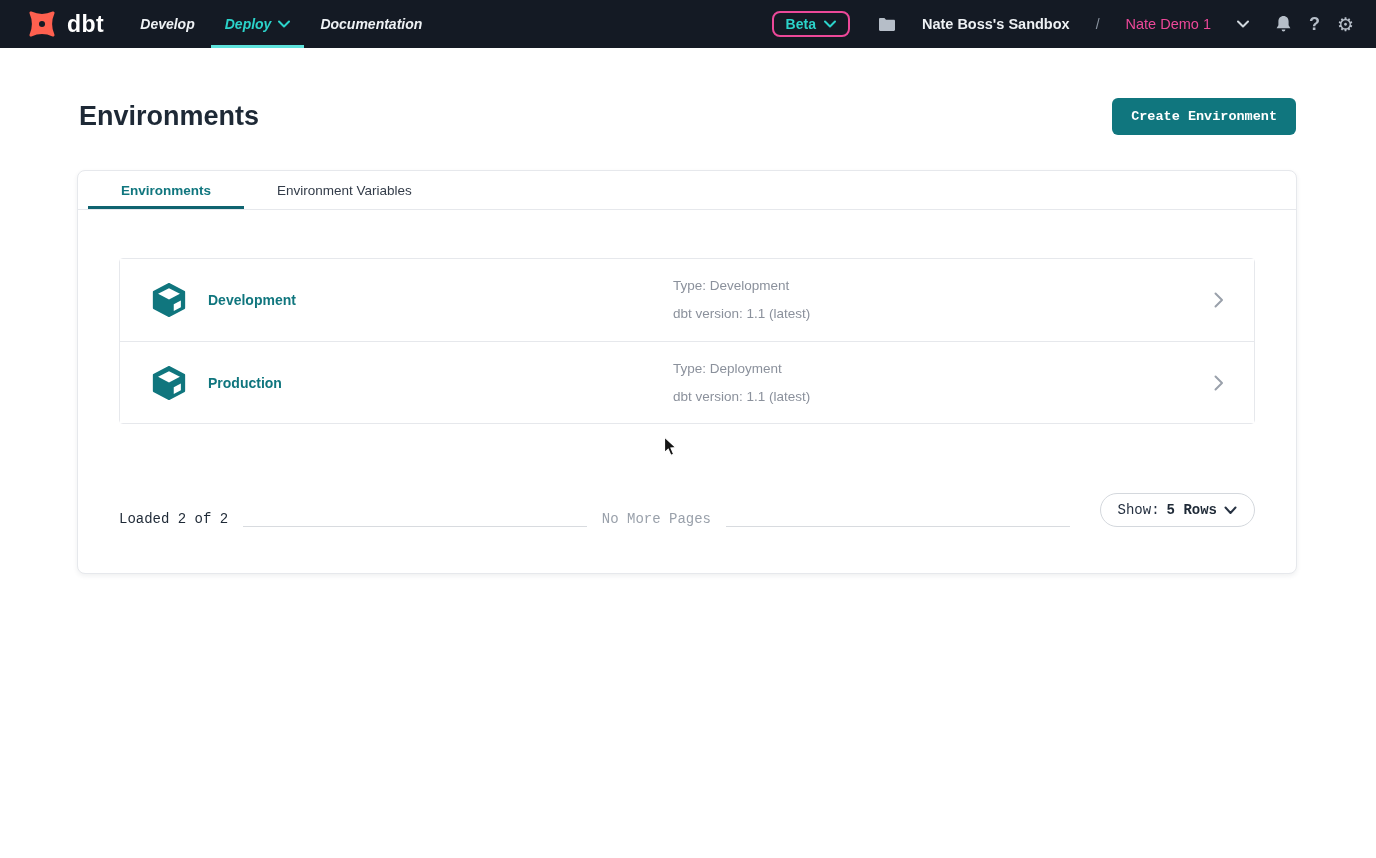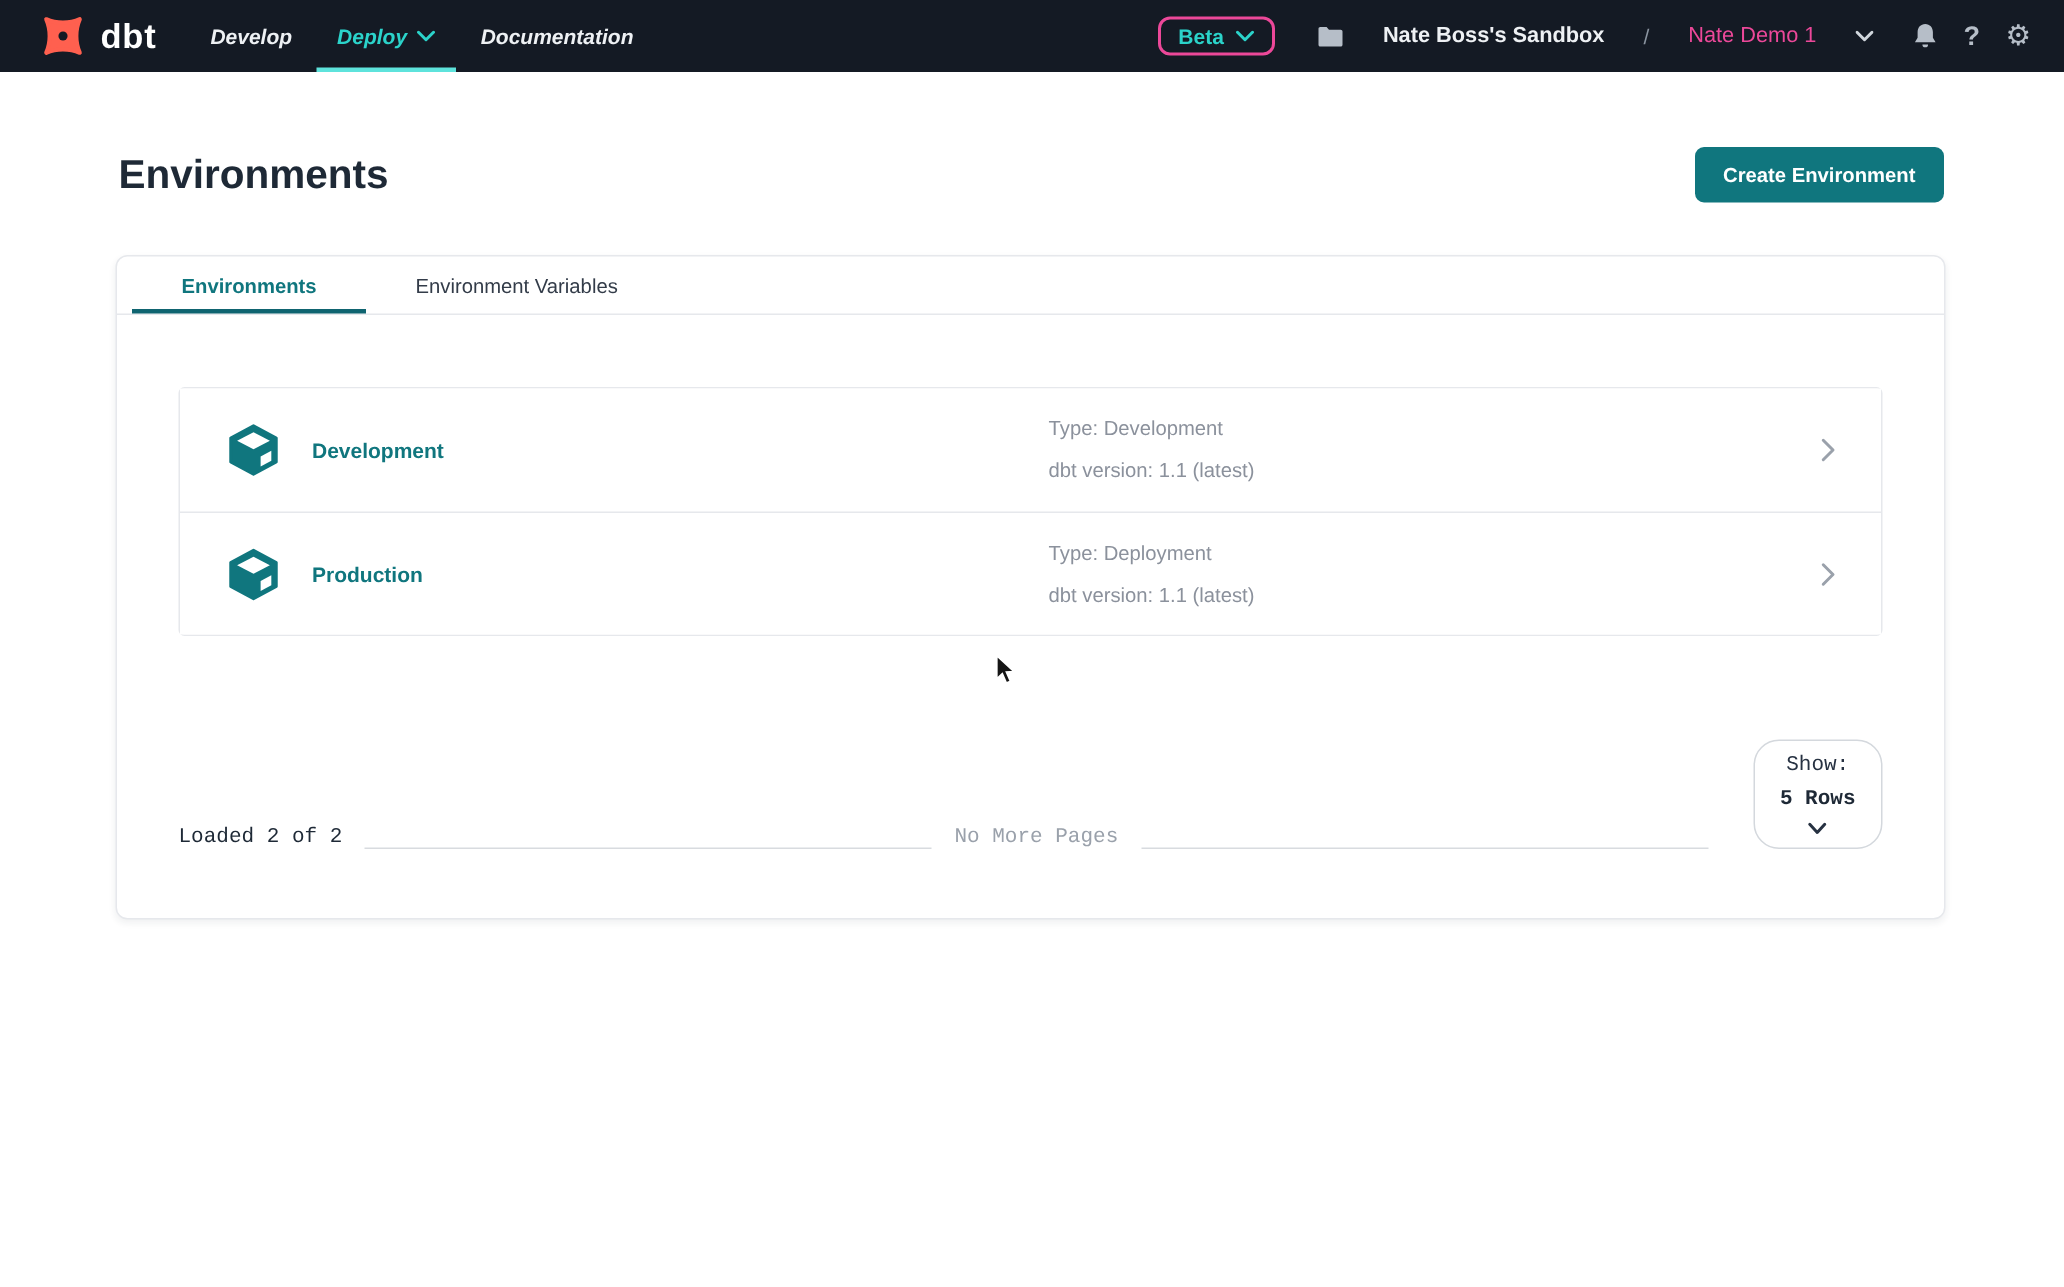--- a/index.html
+++ b/index.html
@@ -22,46 +22,46 @@
   .crumb-sep { color:#8b95a1; font-size:14px; }
   .crumb-project { color:#ec4899; font-size:14.5px; cursor:pointer; }
   .nav-icons { display:flex; align-items:center; gap:17px; margin-left:26px; color:#b6bec8; }
   .q-icon { font-size:18px; font-weight:700; cursor:pointer; }
   .gear-icon { font-size:19px; cursor:pointer; line-height:1; }
 
   
   .page-header { display:flex; justify-content:space-between; align-items:center; padding:50px 80px 0 79px; }
   .page-title { color:#1e2936; font-size:27px; font-weight:700; }
   .create-btn { background:#10767e; color:#ffffff; border:none; border-radius:6px;
-    font-family:Liberation Sans, sans-serif; font-size:13.5px; font-weight:700; padding:11px 19px; cursor:pointer; }
+    font-family:Liberation Mono, monospace; font-size:13.5px; font-weight:700; padding:11px 19px; cursor:pointer; }
 
   
   .card { margin:35px 79px 0 77px; background:#fff; border:1px solid #e6e8ec; border-radius:8px;
     box-shadow:0 2px 5px rgba(31,41,54,.07); }
   .tabbar { display:flex; border-bottom:1px solid #e6e8ec; padding-left:10px; }
   .tab { padding:12px 33px 8px; font-size:13.5px; color:#333c49; border-bottom:3px solid transparent; cursor:pointer; }
   .tab.active { color:#10767e; font-weight:700; border-bottom-color:#0f6470; }
   .card-body { padding:48px 41px 46px; }
 
   .env-list { border:1px solid #e6e8ec; border-radius:4px; }
   .env-row { display:flex; align-items:center; height:82px; padding:0 30px; cursor:pointer; background:#fff; }
   .env-row + .env-row { border-top:1px solid #e6e8ec; }
   .env-icon { margin-right:20px; flex:0 0 auto; display:flex; }
   .env-name { color:#10767e; font-size:14px; font-weight:700; flex:0 0 465px; }
   .env-meta { flex:1; display:flex; flex-direction:column; justify-content:center; }
-  .env-meta span { color:#8b919c; font-size:13.5px; line-height:28px;margin-left:26px; }
+  .env-meta span { color:#8b919c; font-size:13.5px; line-height:28px; }
   .row-chevron { margin-left:auto; display:flex; }
 
   
   .pagination { display:flex; align-items:flex-end; margin-top:69px;font-family:Liberation Mono, monospace; }
   .loaded-text { color:#1e2936; font-size:14px; white-space:nowrap; }
   .pag-line { flex:1; height:1px; background:#d8dbdf; margin:0 15px; }
   .no-more { color:#9aa1ab; font-size:14px; white-space:nowrap; }
   .show-dropdown { display:flex; align-items:center; gap:7px; border:1px solid #d4d8dd; background:#fff;
-    border-radius:17px; padding:8px 17px; margin-left:15px; cursor:pointer;flex-direction:column; }
+    border-radius:17px; padding:8px 17px; margin-left:15px; cursor:pointer; }
   .show-label { color:#273242; font-size:14px; }
   .show-value { color:#1e2936; font-size:14px; font-weight:700; }
 
   .cursor { position:absolute; left:663px; top:436px; pointer-events:none; }
 </style>
 </head>
 <body>
 
 <div class="nav">
   <div class="logo-wrap">

